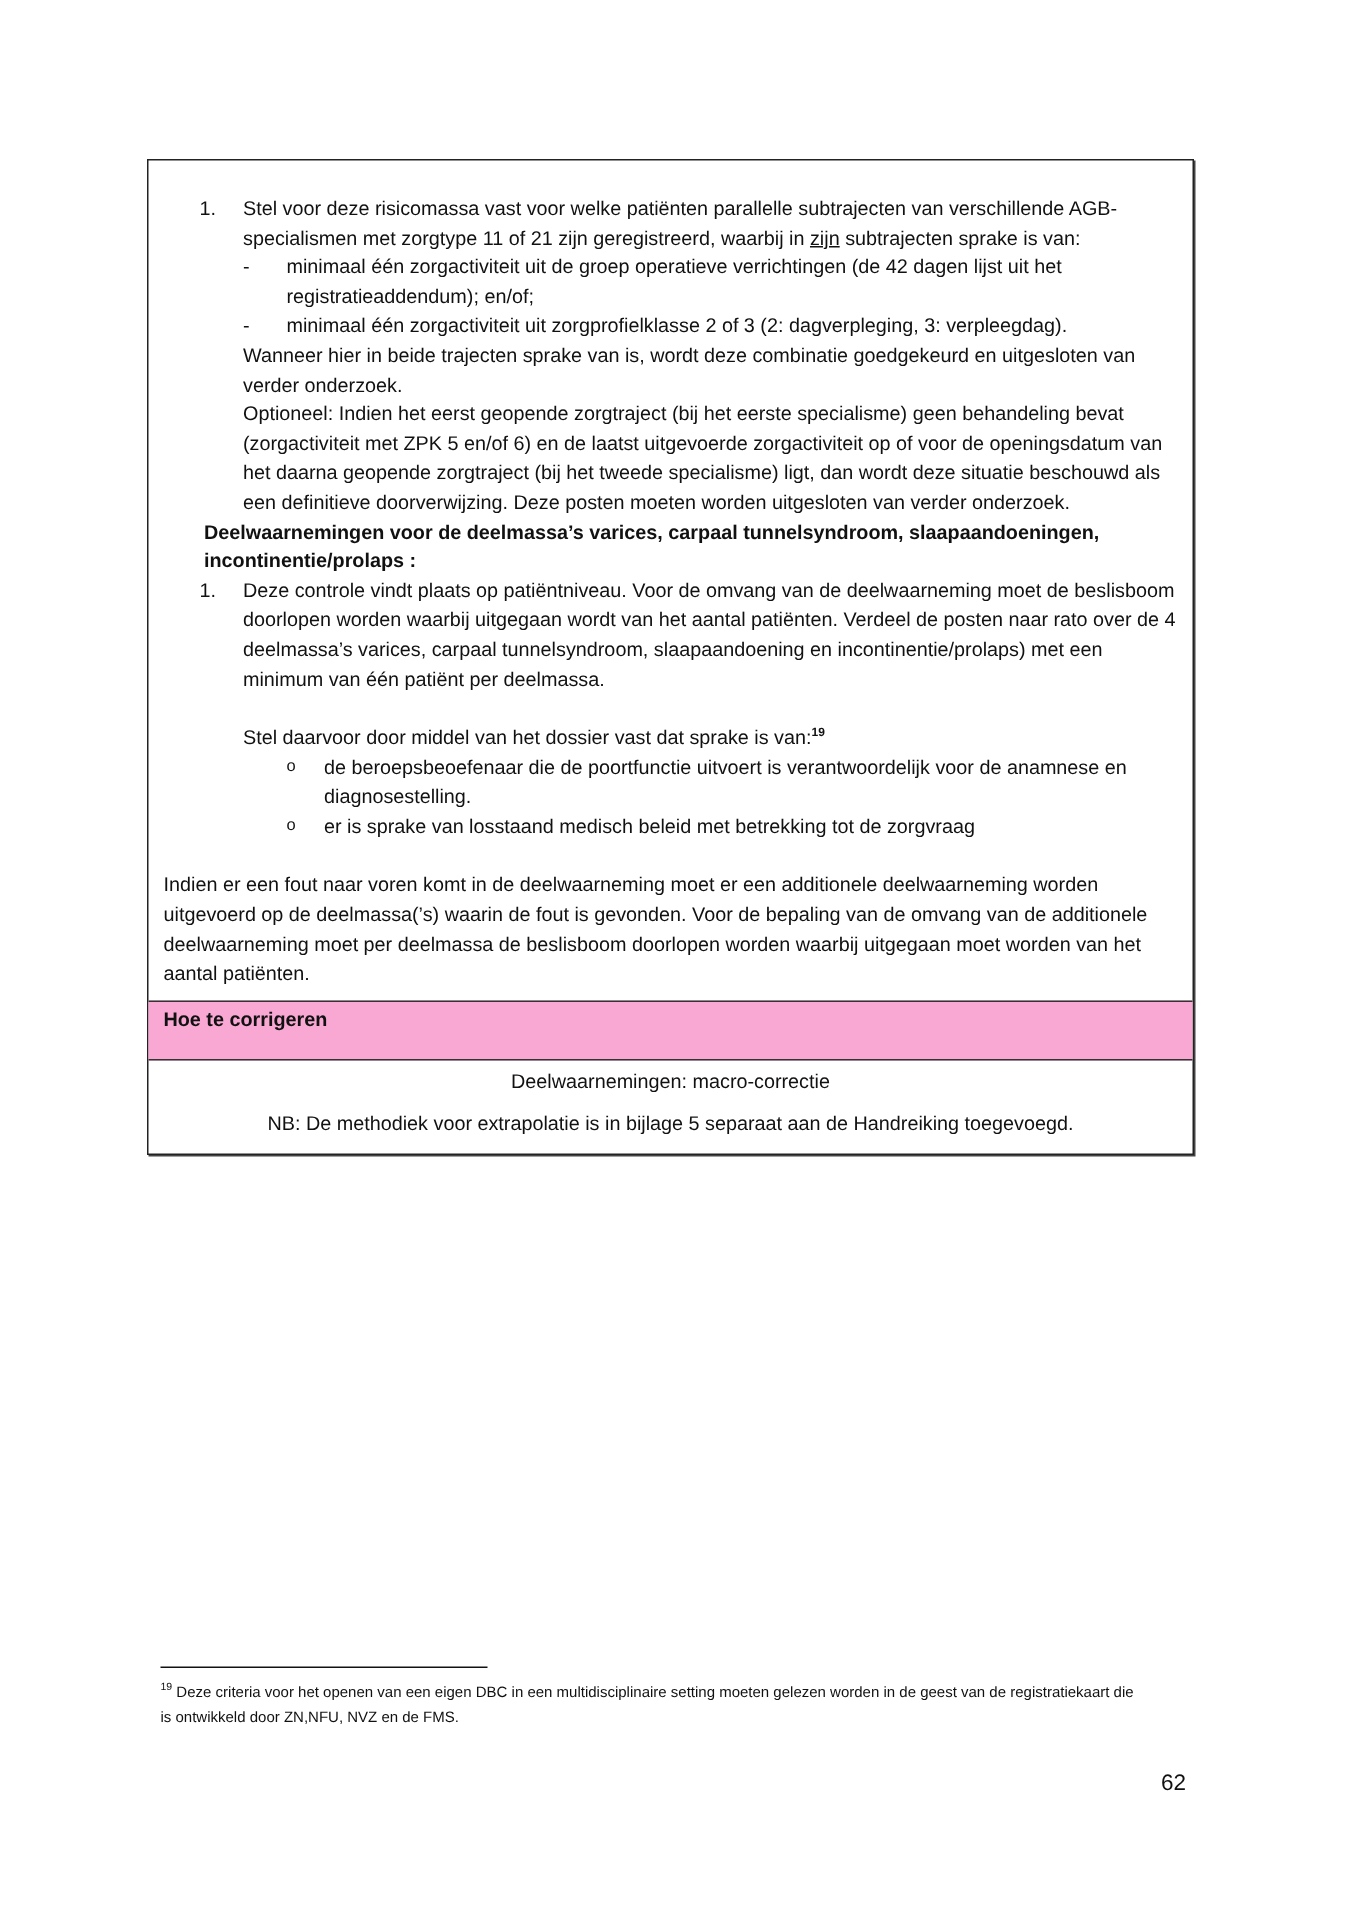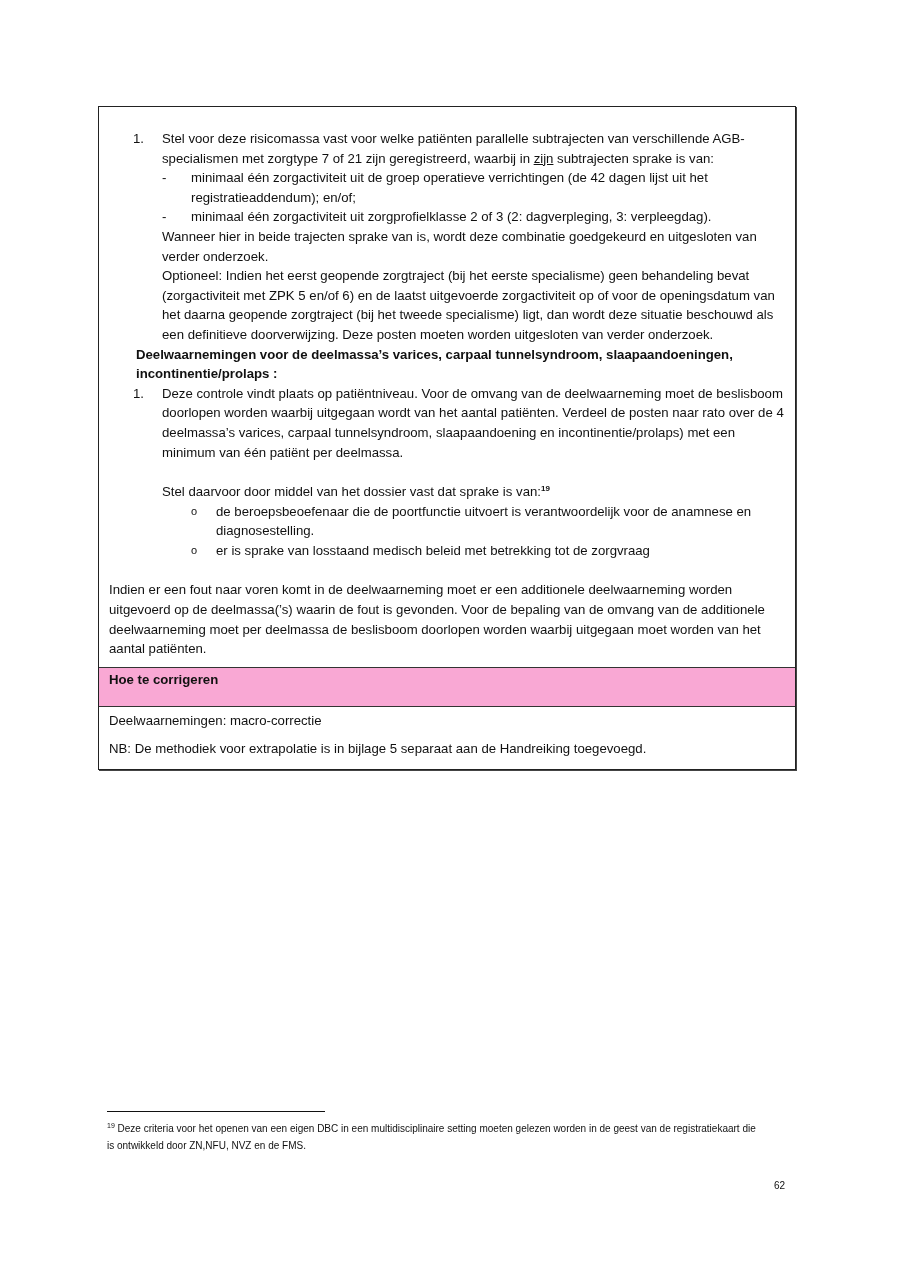--- a/index.html
+++ b/index.html
@@ -23,35 +23,35 @@
   .circle-item .bul { position: absolute; left: 30px; top: 0; font-size: 11px; }
   .sp { }
   .sp2 { margin-top: 20px; }
   u { text-decoration: underline; }
   sup { font-size: 8px; line-height: 0; vertical-align: super; font-weight: bold; }
   .header-band {
     background: #cfcf2d; border-top: 1px solid #333; border-bottom: 1px solid #333;
     height: 34px; padding: 2px 10px; font-size: 13.2px; line-height: 20px; font-weight: bold;
   }
   .section-bottom { padding: 4px 10px 10px 10px; font-size: 13.2px; line-height: 19.6px; }
-  .section-bottom p { margin: 0; }
+  .section-bottom p { margin: 0; text-align: center; }
   .section-bottom p + p { margin-top: 9px; }
   .footnote-rule { position: absolute; left: 107px; top: 1111px; width: 218px; border-top: 1px solid #111; }
   .footnote { position: absolute; left: 107px; top: 1120px; width: 650px; font-size: 10px; line-height: 17px; }
   .footnote sup { font-size: 7px; font-weight: normal; }
-  .page-number { position: absolute; left: 774px; top: 1180px; font-size: 10px; }
+  .page-number { position: absolute; left: 774px; top: 1180px; font-size: 15px; }
 </style>
 </head>
 <body>
 
 <div class="page-box">
   <div class="section-top">
     <div class="numitem">
       <span class="num">1.</span>
-      <span>Stel voor deze risicomassa vast voor welke patiënten parallelle subtrajecten van verschillende AGB-specialismen met zorgtype 7 of 21 zijn geregistreerd, waarbij in </span><u>zijn</u><span> subtrajecten sprake is van:</span>
+      <span>Stel voor deze risicomassa vast voor welke patiënten parallelle subtrajecten van verschillende AGB-specialismen met zorgtype 11 of 21 zijn geregistreerd, waarbij in </span><u>zijn</u><span> subtrajecten sprake is van:</span>
       <div class="dashitem">
         <span class="dash">-</span>
         <span>minimaal één zorgactiviteit uit de groep operatieve verrichtingen (de 42 dagen lijst uit het registratieaddendum); en/of;</span>
       </div>
       <div class="dashitem">
         <span class="dash">-</span>
         <span>minimaal één zorgactiviteit uit zorgprofielklasse 2 of 3 (2: dagverpleging, 3: verpleegdag).</span>
       </div>
       <div>Wanneer hier in beide trajecten sprake van is, wordt deze combinatie goedgekeurd en uitgesloten van verder onderzoek.</div>
     </div>

